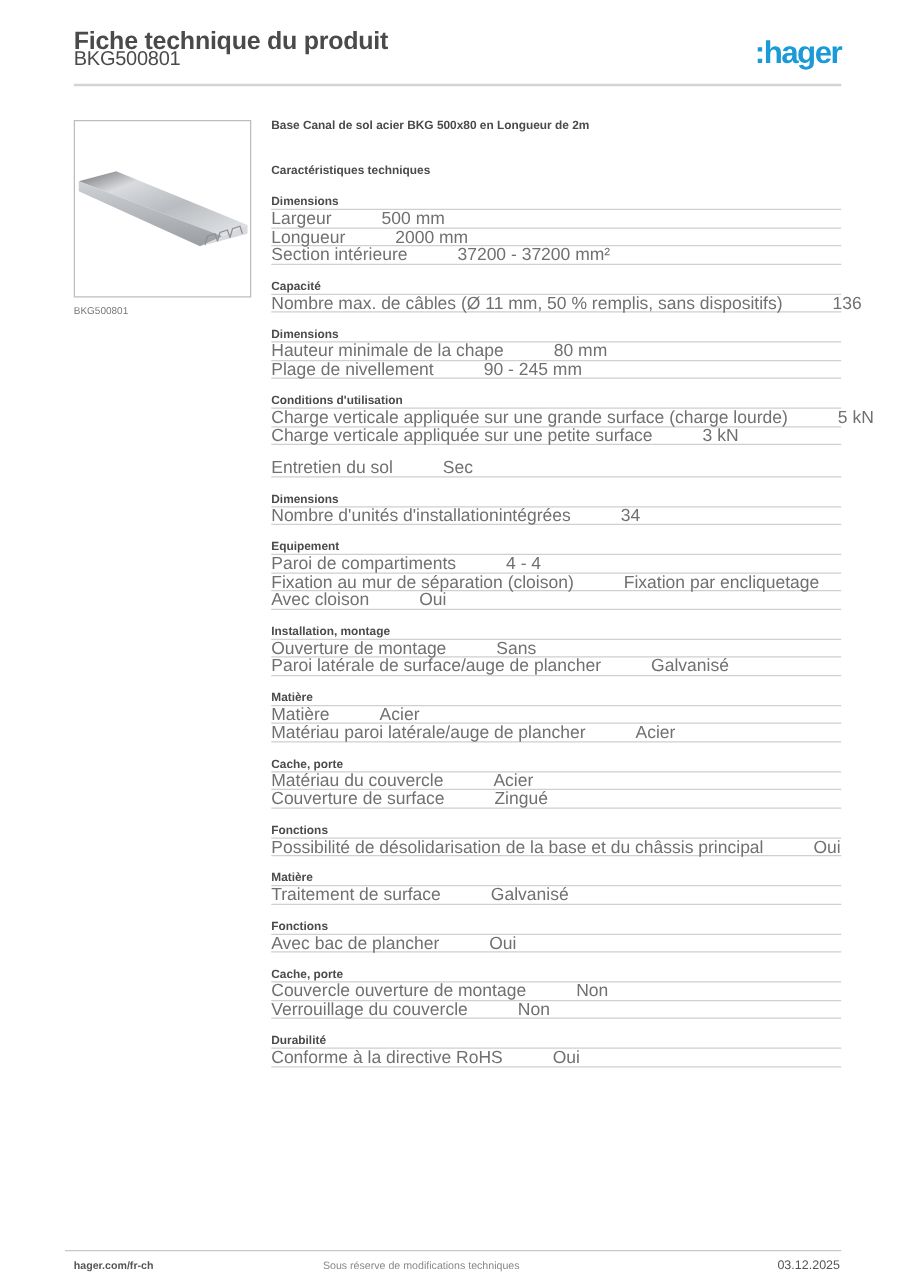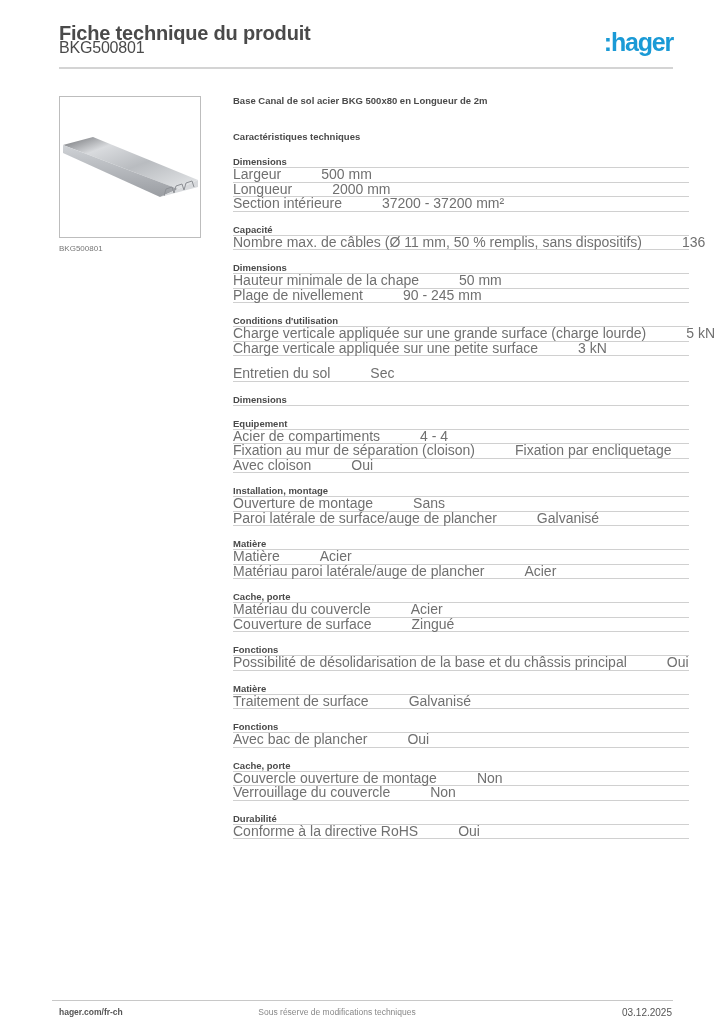--- a/index.html
+++ b/index.html
@@ -9,21 +9,21 @@
     .header { position: absolute; left: 59px; top: 20px; width: 614px; height: 48px; }
     .doc-title { position: absolute; left: 0; top: 2px; font-size: 20px; font-weight: bold; color: #4a4a4a; letter-spacing: -0.2px; }
     .doc-ref { position: absolute; left: 0; top: 19px; font-size: 16px; color: #4a4a4a; letter-spacing: -0.2px; }
     .logo { position: absolute; right: 0; top: 9px; font-size: 25px; font-weight: bold; color: #1a9ad6; letter-spacing: -1.2px; line-height: 26px; margin-left: 36px; }
     .header-rule { position: absolute; left: 59px; top: 67px; width: 614px; height: 2px; background: #d4d4d4; }
 
     .image-box { position: absolute; left: 59px; top: 96px; width: 142px; height: 142px; border: 1px solid #bdbdbd; background: #fff; }
     .image-box svg { position: absolute; left: 0; top: 0; }
     .image-caption { position: absolute; left: 59px; top: 244px; font-size: 8px; color: #777; }
 
-    .content { position: absolute; left: 233px; top: 94px; width: 456px; }
+    .content { position: absolute; left: 217px; top: 94px; width: 456px; }
     .product-name { font-size: 9.5px; font-weight: bold; color: #4a4a4a; height: 14px; line-height: 14px; }
     .section-title-main { font-size: 9.5px; font-weight: bold; color: #4a4a4a; margin-top: 22px; height: 14px; line-height: 14px; }
 
     .group { margin-top: 11px; }
     .group-title { font-size: 9.5px; font-weight: bold; color: #4a4a4a; height: 13px; line-height: 13px; border-bottom: 1.5px solid #d0d0d0; }
     .row { display: flex; height: 14.5px; line-height: 13.5px; font-size: 14px; color: #707070; border-bottom: 1.5px solid #d0d0d0; gap: 40px; }
     .row .label { white-space: nowrap; }
     .row .value { white-space: nowrap; text-align: right; }
 
     .footer-rule { position: absolute; left: 52px; top: 1000px; width: 621px; height: 1px; background: #c8c8c8; }
@@ -88,21 +88,21 @@
         <div class="group-title">Capacité</div>
         <div class="row">
           <span class="label">Nombre max. de câbles (Ø 11 mm, 50 % remplis, sans dispositifs)</span>
           <span class="value">136</span>
         </div>
       </div>
       <div class="group">
         <div class="group-title">Dimensions</div>
         <div class="row">
           <span class="label">Hauteur minimale de la chape</span>
-          <span class="value">50 mm</span>
+          <span class="value">80 mm</span>
         </div>
         <div class="row">
           <span class="label">Plage de nivellement</span>
           <span class="value">90 - 245 mm</span>
         </div>
       </div>
       <div class="group">
         <div class="group-title">Conditions d'utilisation</div>
         <div class="row">
           <span class="label">Charge verticale appliquée sur une grande surface (charge lourde)</span>
@@ -114,25 +114,29 @@
         </div>
       </div>
       <div class="group">
         <div class="row">
           <span class="label">Entretien du sol</span>
           <span class="value">Sec</span>
         </div>
       </div>
       <div class="group">
         <div class="group-title">Dimensions</div>
+        <div class="row">
+          <span class="label">Nombre d'unités d'installationintégrées</span>
+          <span class="value">34</span>
+        </div>
       </div>
       <div class="group">
         <div class="group-title">Equipement</div>
         <div class="row">
-          <span class="label">Acier de compartiments</span>
+          <span class="label">Paroi de compartiments</span>
           <span class="value">4 - 4</span>
         </div>
         <div class="row">
           <span class="label">Fixation au mur de séparation (cloison)</span>
           <span class="value">Fixation par encliquetage</span>
         </div>
         <div class="row">
           <span class="label">Avec cloison</span>
           <span class="value">Oui</span>
         </div>

